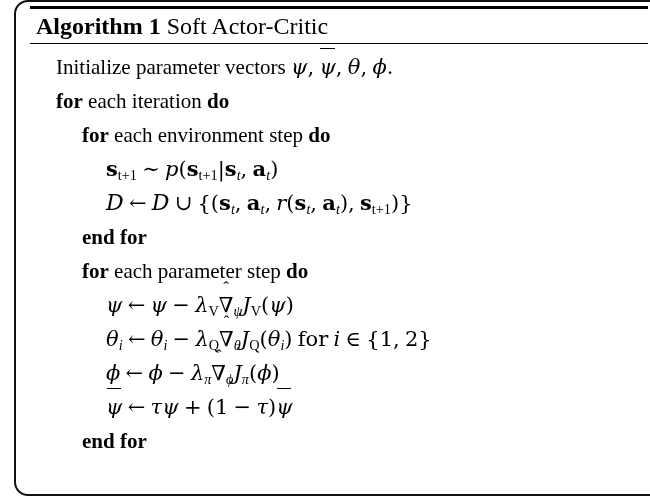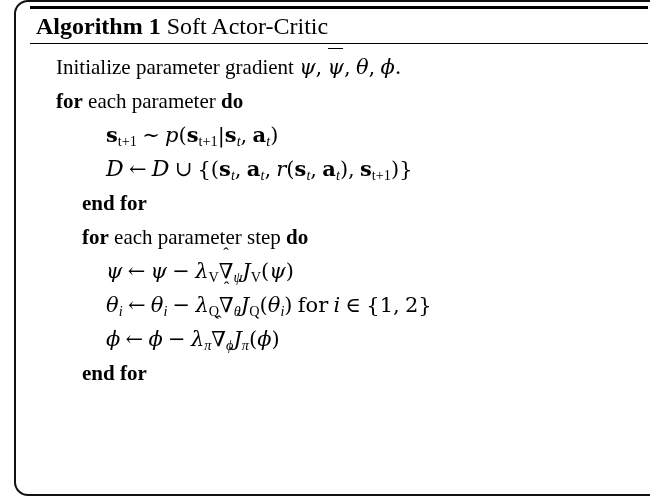--- a/index.html
+++ b/index.html
@@ -150,33 +150,38 @@
 
     <div class="alg-title">
       <span class="kw">Algorithm</span><span class="kw">&nbsp;</span><span class="num">1</span>&nbsp;<span>Soft Actor-Critic</span>
     </div>
 
     <div class="rule-mid"></div>
 
     <div class="alg-body">
 
       <div class="line ind1">
-        <span>Initialize parameter gradient</span>
+        <span>Initialize parameter vectors</span>
         <span class="math">ψ</span><span class="mathup">,</span>
         <span class="math bar">ψ</span><span class="mathup">,</span>
         <span class="math">θ</span><span class="mathup">,</span>
         <span class="math">ϕ</span><span class="mathup">.</span>
       </div>
 
       <div class="line ind1">
         <span class="kw">for</span>
-        <span>each parameter</span>
+        <span>each iteration</span>
         <span class="kw">do</span>
       </div>
 
+      <div class="line ind2">
+        <span class="kw">for</span>
+        <span>each environment step</span>
+        <span class="kw">do</span>
+      </div>
 
 
       <div class="line ind3">
         <span class="bfup">s</span><sub class="up">t+1</sub>
         <span class="op">∼</span>
         <span class="math">p</span><span class="mathup">(</span><span class="bfup">s</span><sub class="up">t+1</sub><span class="mathup">|</span><span class="bfup">s</span><sub>t</sub><span class="mathup">,</span> <span class="bfup">a</span><sub>t</sub><span class="mathup">)</span>
       </div>
 
       <div class="line ind3">
         <span class="cal">D</span>
@@ -217,20 +222,29 @@
       </div>
 
       <div class="line ind3">
         <span class="math">ϕ</span>
         <span class="op">←</span>
         <span class="math">ϕ</span>
         <span class="op">−</span>
         <span class="math">λ</span><sub>π</sub><span class="hatwrap"><span class="hat">ˆ</span><span class="op">∇</span></span><sub>ϕ</sub><span class="math">J</span><sub>π</sub><span class="mathup">(</span><span class="math">ϕ</span><span class="mathup">)</span>
       </div>
 
+      <div class="line ind3">
+        <span class="math bar">ψ</span>
+        <span class="op">←</span>
+        <span class="math">τ</span><span class="math">ψ</span>
+        <span class="op">+</span>
+        <span class="mathup">(</span><span class="mathup">1</span>
+        <span class="op">−</span>
+        <span class="math">τ</span><span class="mathup">)</span><span class="math bar">ψ</span>
+      </div>
 
       <div class="line ind2">
         <span class="kw">end for</span>
       </div>
 
       <div class="line ind1">
         
       </div>
 
     </div>

